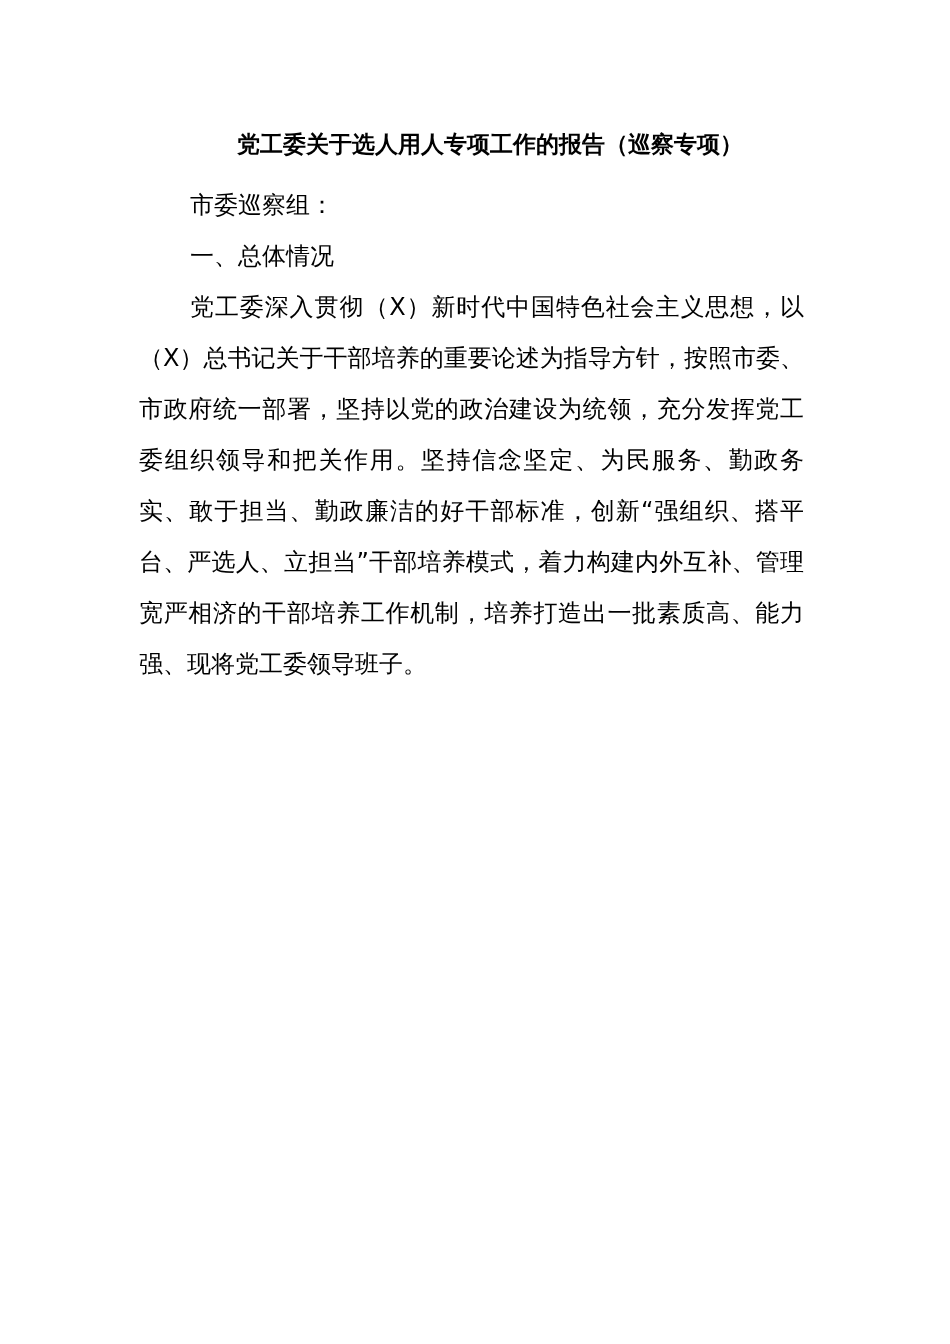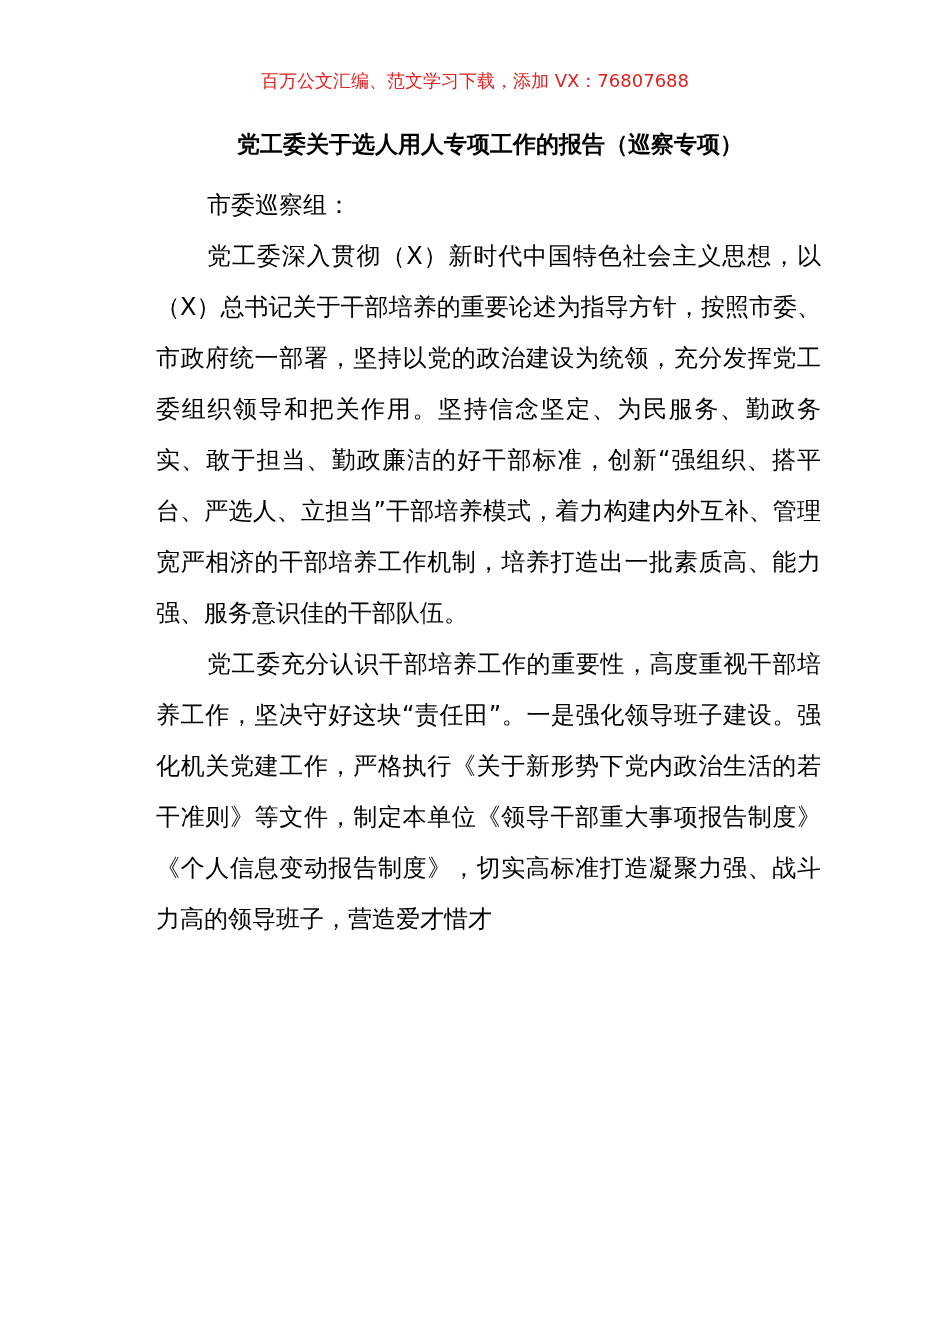--- a/index.html
+++ b/index.html
@@ -42,21 +42,21 @@
       text-align: center;
       font-size: 23px;
       line-height: 36px;
       font-weight: bold;
       color: #000000;
       white-space: nowrap;
       margin-left: 15px;
     }
     .body-text {
       position: absolute;
-      left: 156px;
+      left: 139px;
       top: 180px;
       width: 665px;
       font-size: 24px;
       line-height: 51px;
       color: #000000;
     }
     .p {
       margin: 0;
       padding: 0;
       text-align: justify;
@@ -67,22 +67,21 @@
       text-indent: 51px;
     }
     .salutation {
       margin-bottom: 0;
     }
   </style>
 </head>
 <body>
 
 <div class="page">
-  <div class="watermark">百万公文汇编、范文学习下载，添加 VX：76807688</div>
 
   <div class="title">党工委关于选人用人专项工作的报告（巡察专项）</div>
 
   <div class="body-text">
     <p class="p indent salutation">市委巡察组：</p>
-    <p class="p indent">党工委深入贯彻（X）新时代中国特色社会主义思想，以（X）总书记关于干部培养的重要论述为指导方针，按照市委、市政府统一部署，坚持以党的政治建设为统领，充分发挥党工委组织领导和把关作用。坚持信念坚定、为民服务、勤政务实、敢于担当、勤政廉洁的好干部标准，创新“强组织、搭平台、严选人、立担当”干部培养模式，着力构建内外互补、管理宽严相济的干部培养工作机制，培养打造出一批素质高、能力强、服务意识佳的干部队伍。</p>
-    <p class="p indent">党工委充分认识干部培养工作的重要性，高度重视干部培养工作，坚决守好这块“责任田”。一是强化领导班子建设。强化机关党建工作，严格执行《关于新形势下党内政治生活的若干准则》等文件，制定本单位《领导干部重大事项报告制度》《个人信息变动报告制度》，切实高标准打造凝聚力强、战斗力高的领导班子，营造爱才惜才</p>
+    <p class="p indent">一、总体情况</p>
+    <p class="p indent">党工委深入贯彻（X）新时代中国特色社会主义思想，以（X）总书记关于干部培养的重要论述为指导方针，按照市委、市政府统一部署，坚持以党的政治建设为统领，充分发挥党工委组织领导和把关作用。坚持信念坚定、为民服务、勤政务实、敢于担当、勤政廉洁的好干部标准，创新“强组织、搭平台、严选人、立担当”干部培养模式，着力构建内外互补、管理宽严相济的干部培养工作机制，培养打造出一批素质高、能力强、现将党工委领导班子。</p>
   </div>
 </div>
 
 </body></html>

